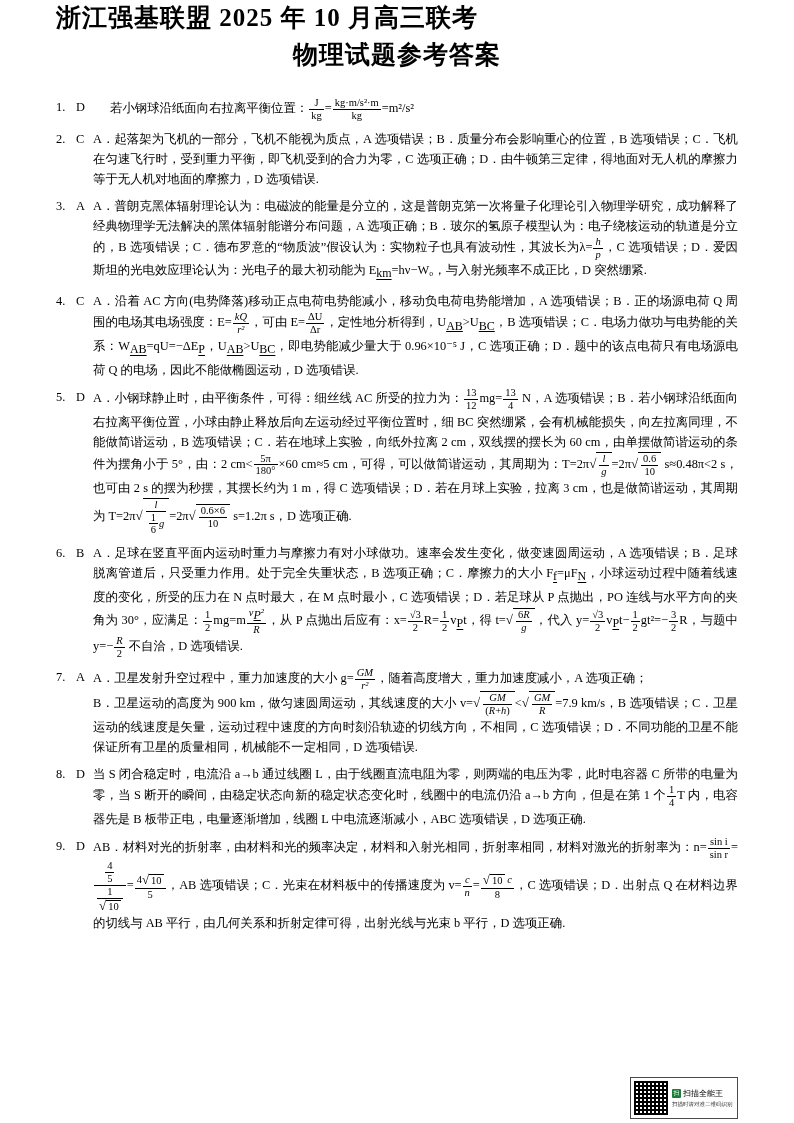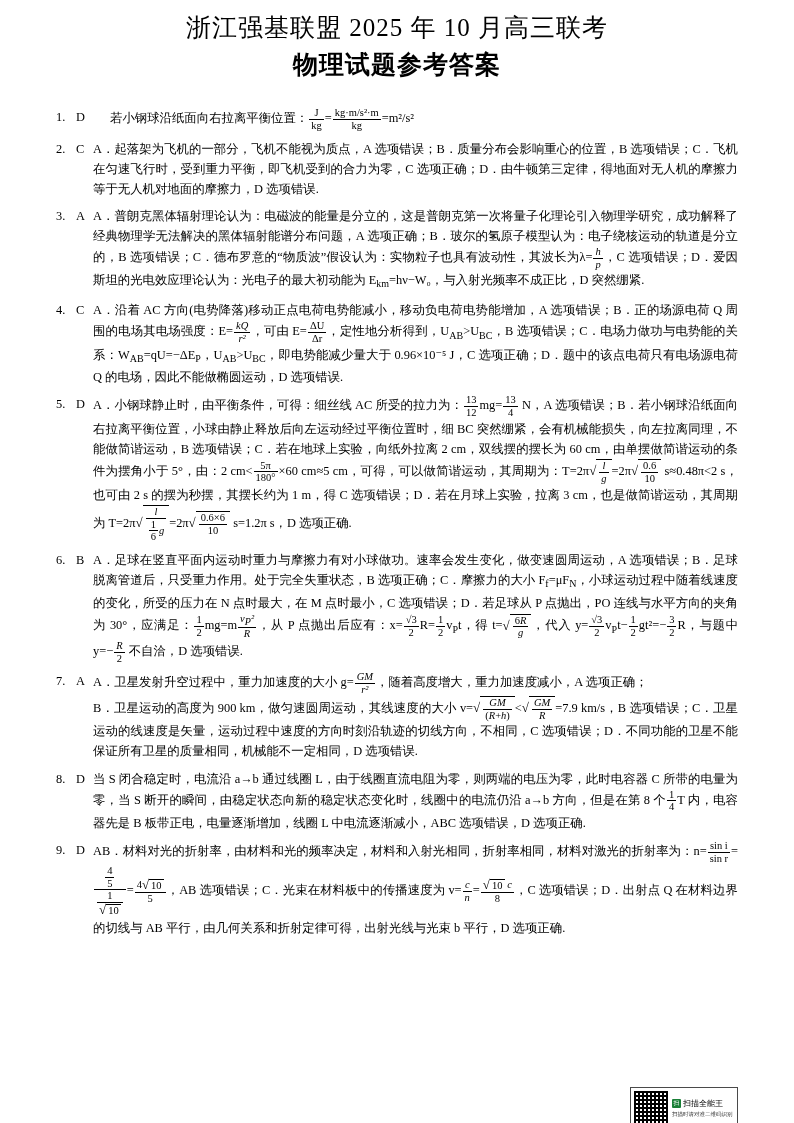--- a/index.html
+++ b/index.html
@@ -16,26 +16,25 @@
     overflow: hidden;
   }
   .page {
     position: relative;
     width: 794px;
     height: 1123px;
     box-sizing: border-box;
     padding: 0 56px;
   }
   .title-main {
-    text-align: center;
     font-family: "Liberation Serif", "DejaVu Serif", serif;
-    font-weight: normal;
+    font-weight: bold;
     font-size: 25px;
     letter-spacing: 1px;
-    margin-top: 12px;
+    margin-top: 2px;
     line-height: 1.3;
   }
   .title-sub {
     text-align: center;
     font-weight: bold;
     font-size: 25px;
     letter-spacing: 1px;
     margin-top: 4px;
     line-height: 1.3;
   }
@@ -85,21 +84,21 @@
   .frac .num {
     display: block;
     border-bottom: 1px solid #000;
     padding: 0 2px;
   }
   .frac .den {
     display: block;
     padding: 0 2px;
   }
   .it { font-style: italic; }
-  .sub { font-size: 10px; vertical-align: sub; }
+  .sub { font-size: 12px; vertical-align: sub; text-decoration: underline; }
   .sqrt {
     display: inline-block;
     vertical-align: middle;
     white-space: nowrap;
   }
   .sqrt > .rad { font-size: 13px; }
   .sqrt > .body {
     display: inline-block;
     border-top: 1px solid #000;
     padding: 0 2px;
@@ -224,21 +223,21 @@
       <span class="item-key">A</span>
       <span class="item-body">
         <span>A．卫星发射升空过程中，重力加速度的大小 g=</span><span class="frac"><span class="num it">GM</span><span class="den it">r²</span></span><span>，随着高度增大，重力加速度减小，A 选项正确；</span><br><span>B．卫星运动的高度为 900 km，做匀速圆周运动，其线速度的大小 v=</span><span class="sqrt"><span class="rad">√</span><span class="body"><span class="frac"><span class="num it">GM</span><span class="den">(<span class="it">R</span>+<span class="it">h</span>)</span></span></span></span><span>&lt;</span><span class="sqrt"><span class="rad">√</span><span class="body"><span class="frac"><span class="num it">GM</span><span class="den it">R</span></span></span></span><span>=7.9 km/s，B 选项错误；C．卫星运动的线速度是矢量，运动过程中速度的方向时刻沿轨迹的切线方向，不相同，C 选项错误；D．不同功能的卫星不能保证所有卫星的质量相同，机械能不一定相同，D 选项错误.</span>
       </span>
     </div>
 
     <div class="item">
       <span class="item-no">8.</span>
       <span class="item-key">D</span>
       <span class="item-body">
-        <span>当 S 闭合稳定时，电流沿 a→b 通过线圈 L，由于线圈直流电阻为零，则两端的电压为零，此时电容器 C 所带的电量为零，当 S 断开的瞬间，由稳定状态向新的稳定状态变化时，线圈中的电流仍沿 a→b 方向，但是在第 8 个</span><span class="frac"><span class="num">1</span><span class="den">4</span></span><span>T 内，电容器先是 B 板带正电，电量逐渐增加，线圈 L 中电流逐渐减小，ABC 选项错误，D 选项正确.</span>
+        <span>当 S 闭合稳定时，电流沿 a→b 通过线圈 L，由于线圈直流电阻为零，则两端的电压为零，此时电容器 C 所带的电量为零，当 S 断开的瞬间，由稳定状态向新的稳定状态变化时，线圈中的电流仍沿 a→b 方向，但是在第 1 个</span><span class="frac"><span class="num">1</span><span class="den">4</span></span><span>T 内，电容器先是 B 板带正电，电量逐渐增加，线圈 L 中电流逐渐减小，ABC 选项错误，D 选项正确.</span>
       </span>
     </div>
 
     <div class="item bigline">
       <span class="item-no">9.</span>
       <span class="item-key">D</span>
       <span class="item-body">
         <span>AB．材料对光的折射率，由材料和光的频率决定，材料和入射光相同，折射率相同，材料对激光的折射率为：</span><span>n=</span><span class="frac"><span class="num">sin i</span><span class="den">sin r</span></span><span>=</span><span class="frac"><span class="num"><span class="frac"><span class="num">4</span><span class="den">5</span></span></span><span class="den"><span class="frac"><span class="num">1</span><span class="den"><span class="sqrt"><span class="rad">√</span><span class="body">10</span></span></span></span></span></span><span>=</span><span class="frac"><span class="num">4<span class="sqrt"><span class="rad">√</span><span class="body">10</span></span></span><span class="den">5</span></span><span>，AB 选项错误；C．光束在材料板中的传播速度为 v=</span><span class="frac"><span class="num it">c</span><span class="den it">n</span></span><span>=</span><span class="frac"><span class="num"><span class="sqrt"><span class="rad">√</span><span class="body">10</span></span> <span class="it">c</span></span><span class="den">8</span></span><span>，C 选项错误；D．出射点 Q 在材料边界的切线与 AB 平行，由几何关系和折射定律可得，出射光线与光束 b 平行，D 选项正确.</span>
       </span>
     </div>

